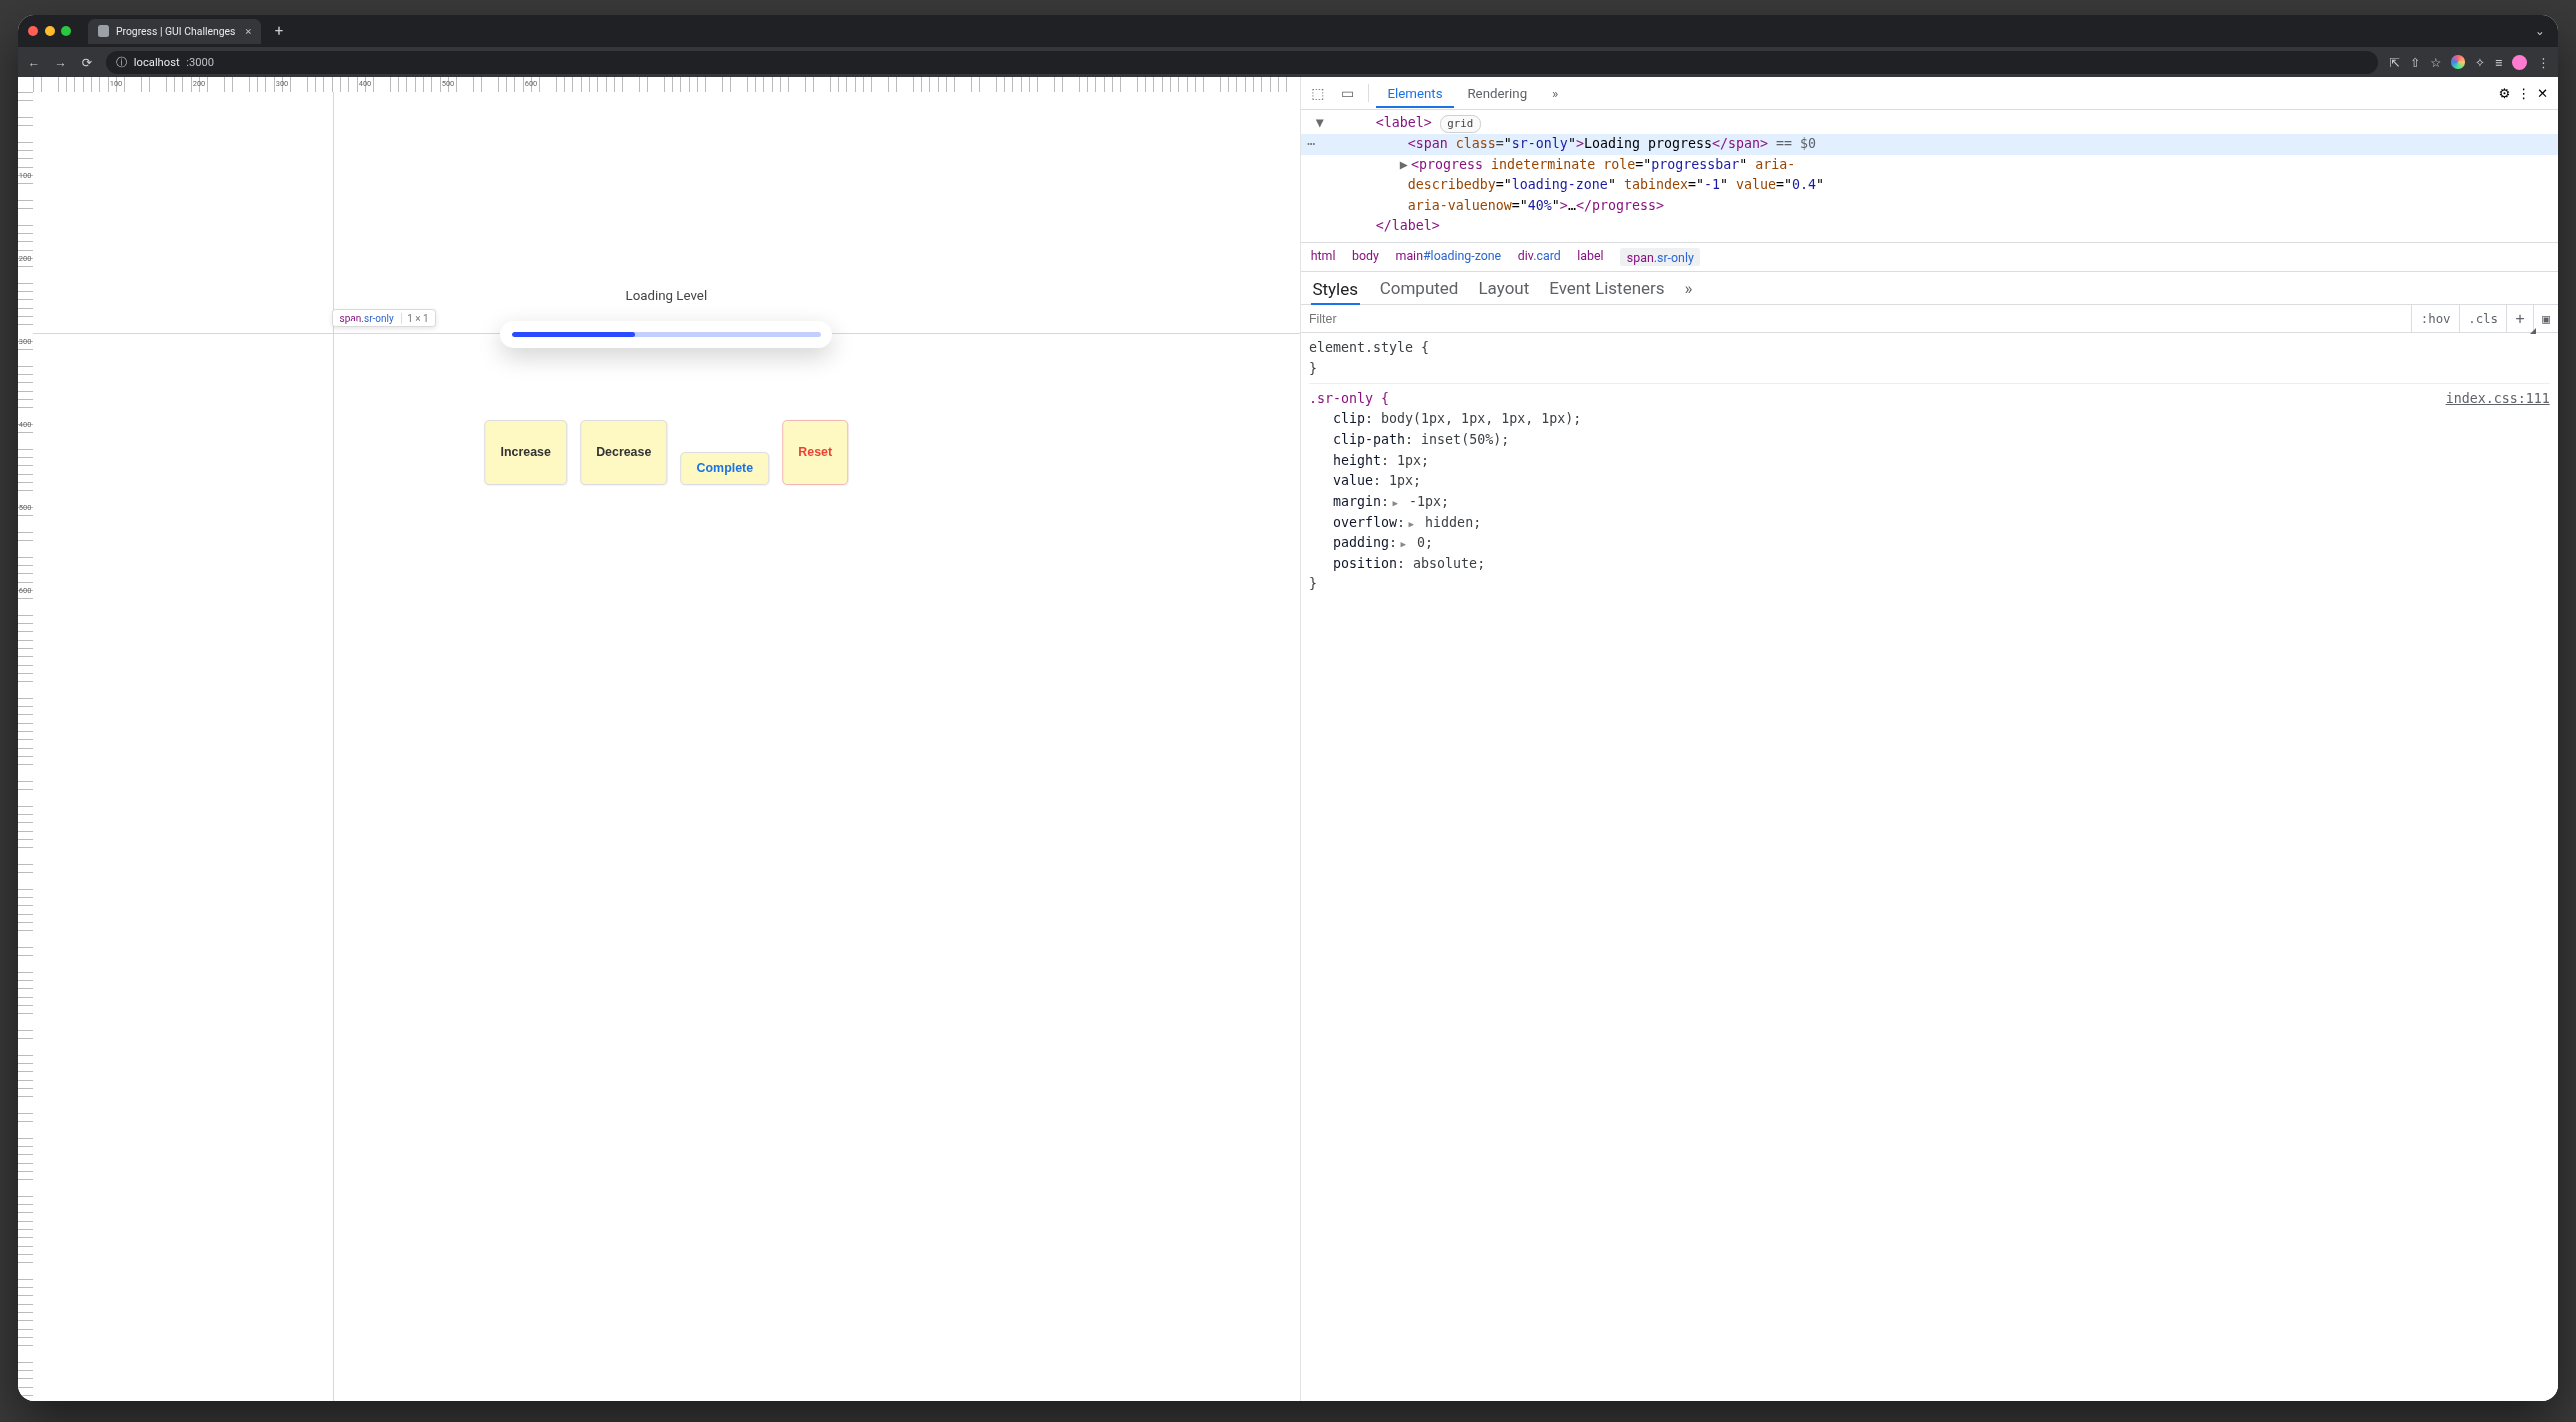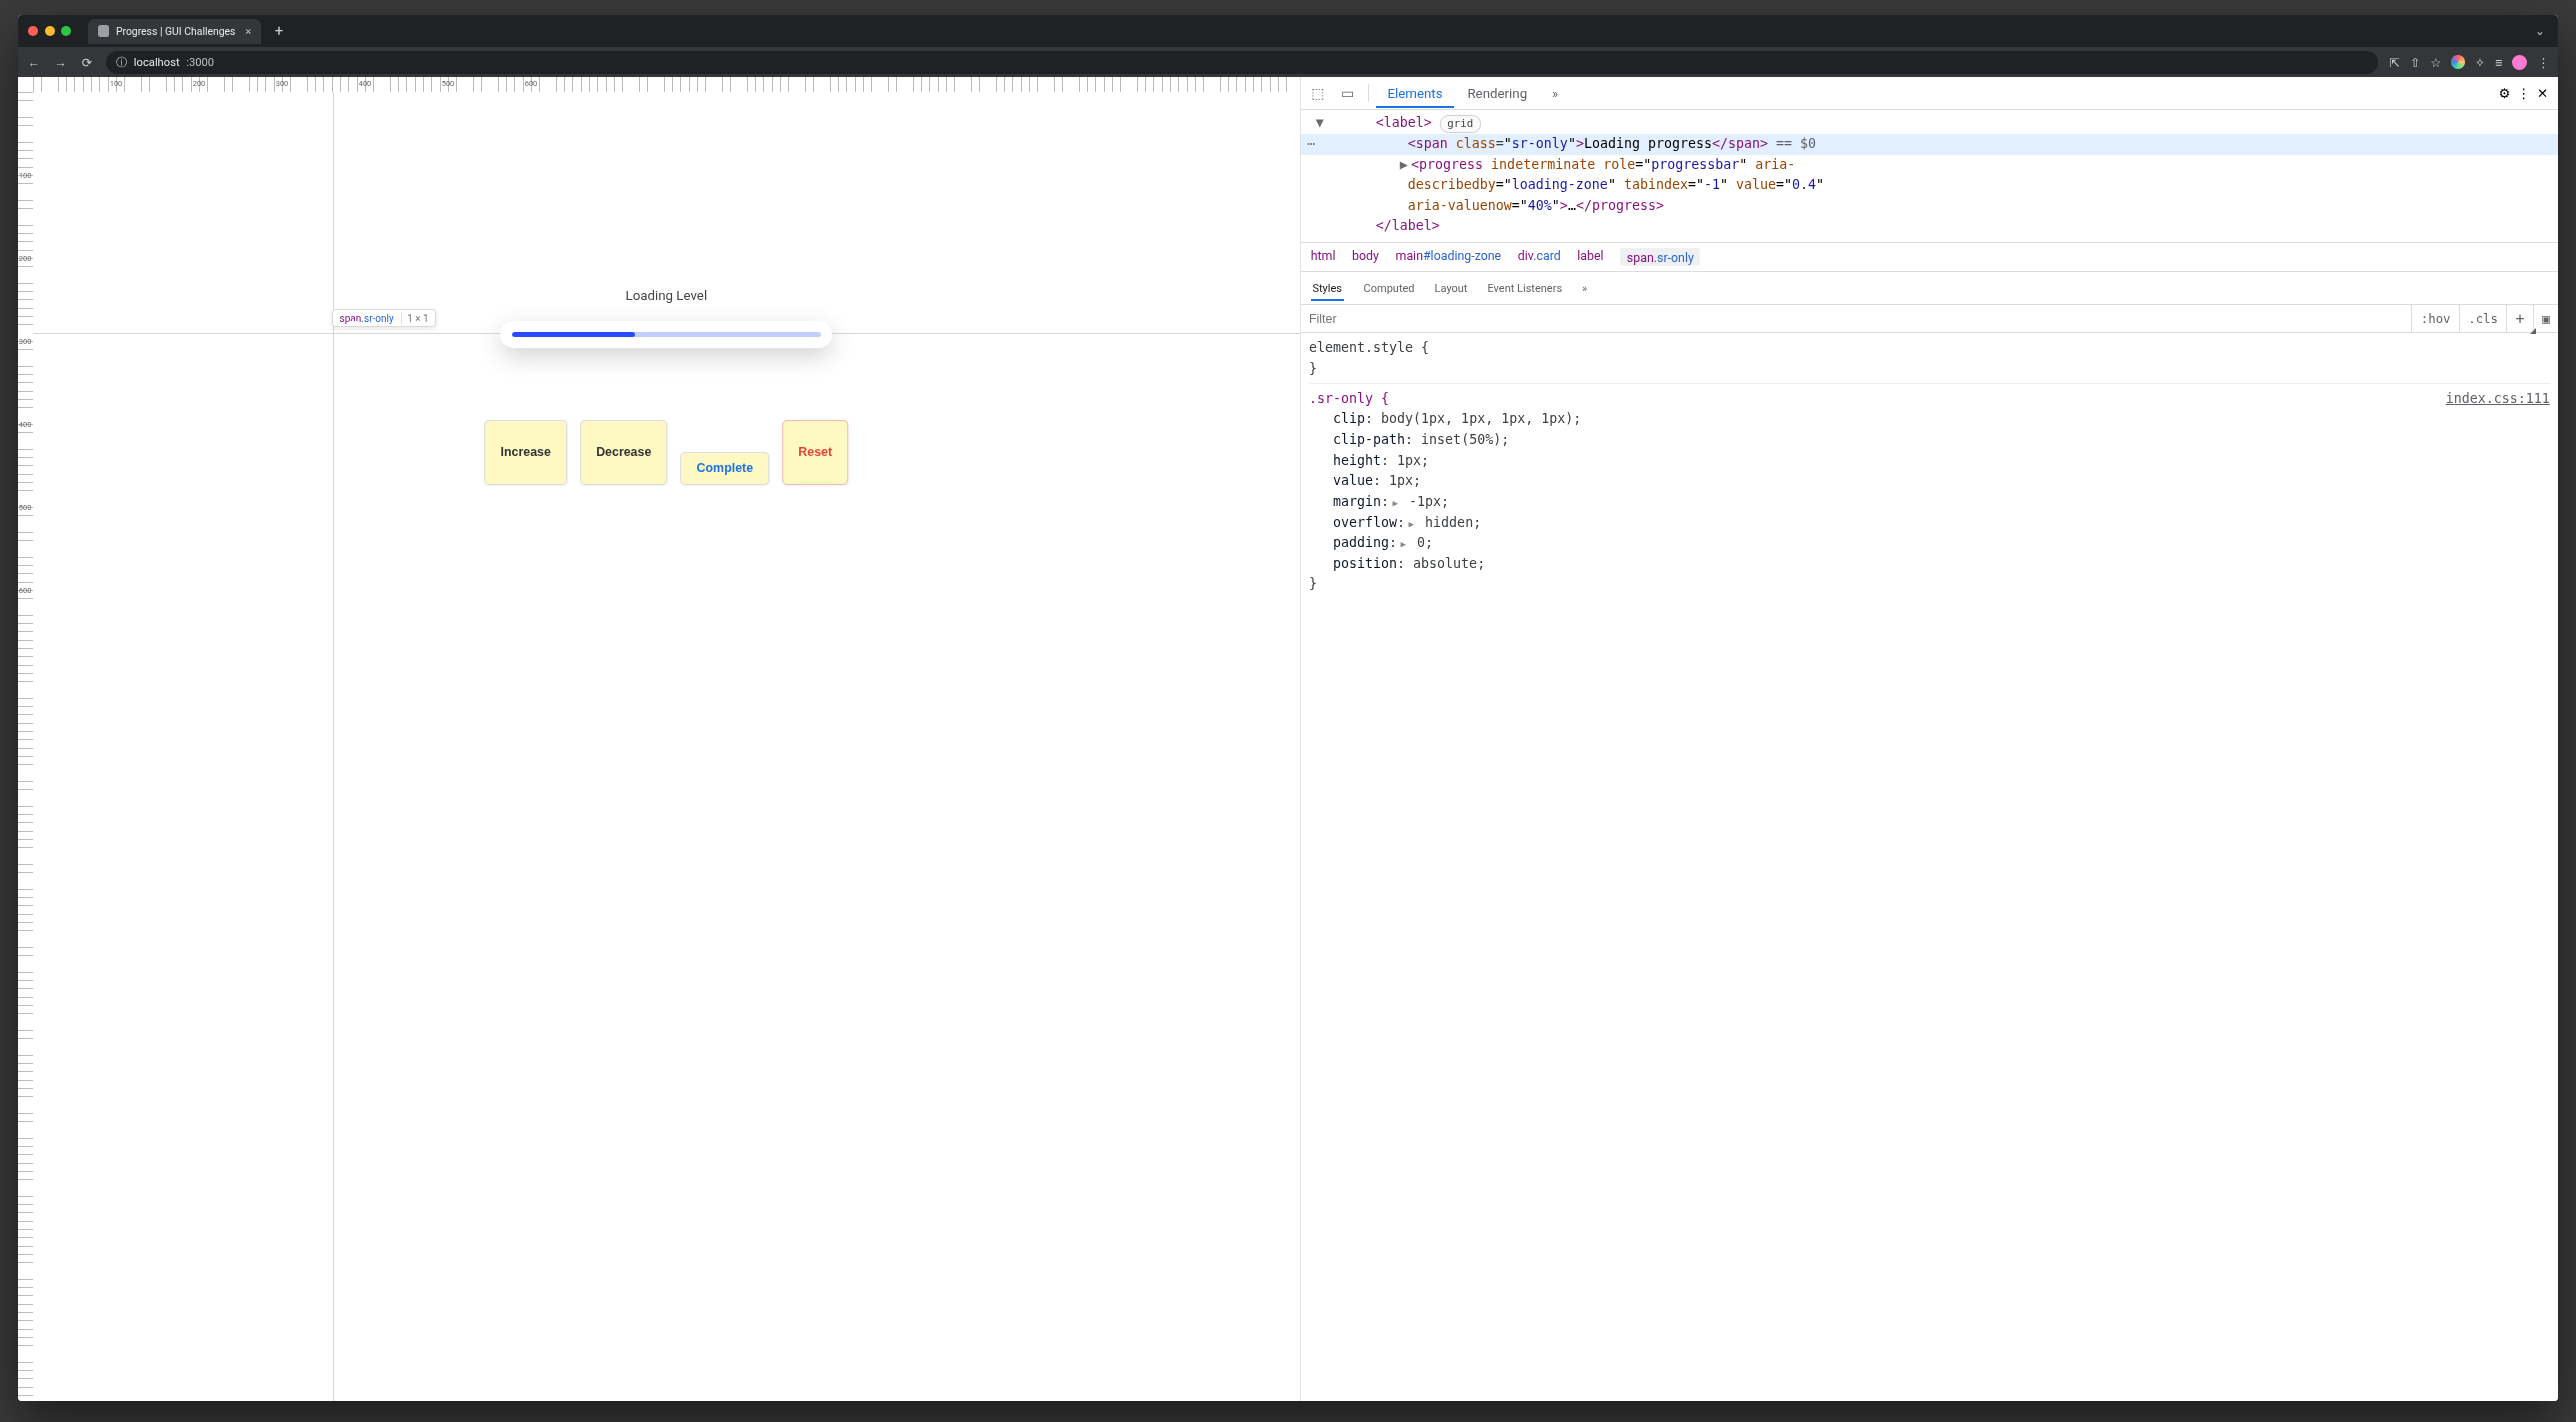--- a/index.html
+++ b/index.html
@@ -7,21 +7,21 @@
   body {
     font-family: -apple-system, BlinkMacSystemFont, "Segoe UI", Roboto, sans-serif;
     background: #3a3a3a;
     overflow: hidden;
   }
 
   .window {
     position: absolute;
     inset: 15px 18px 21px 18px;
     background: #fff;
-    border-radius: 4px;
+    border-radius: 16px;
     overflow: hidden;
     box-shadow: 0 21px 50px rgba(0,0,0,.5);
     display: flex;
     flex-direction: column;
   }
 
   
   .titlebar {
     height: 32px;
     background: #202124;
@@ -154,21 +154,21 @@
 
   .crumbs {
     display:flex; gap:16.6px; padding:5px 10px; border-bottom:0.8px solid #dadce0;
     font-size:12.4px; color:#881280;
   }
   .crumbs .c .cls{color:#2965d1;}
   .crumbs .c.active{ background:#eef0f2; padding:1.7px 6.6px; border-radius:2.5px;}
 
   .dt-sub {
     display:flex; gap:20px; padding:0 10px; height:33px; align-items:center;
-    border-bottom:0.8px solid #dadce0; font-size:11px; color:#5f6368;
+    border-bottom:0.8px solid #dadce0; font-size:17px; color:#5f6368;
   }
   .dt-sub .s.active{ color:#202124; border-bottom:2.5px solid #1a73e8; padding:6.6px 1.7px 4.1px;}
   .dt-filter {
     display:flex; align-items:center; height:28px; border-bottom:0.8px solid #dadce0;
     font-size:12.4px; color:#5f6368;
   }
   .dt-filter input{
     flex:1; border:none; outline:none; font-size:12.4px; padding:0 8.3px; color:#5f6368;
   }
   .dt-filter .chip{ padding:0 8.3px; border-left:0.8px solid #dadce0; height:100%;

